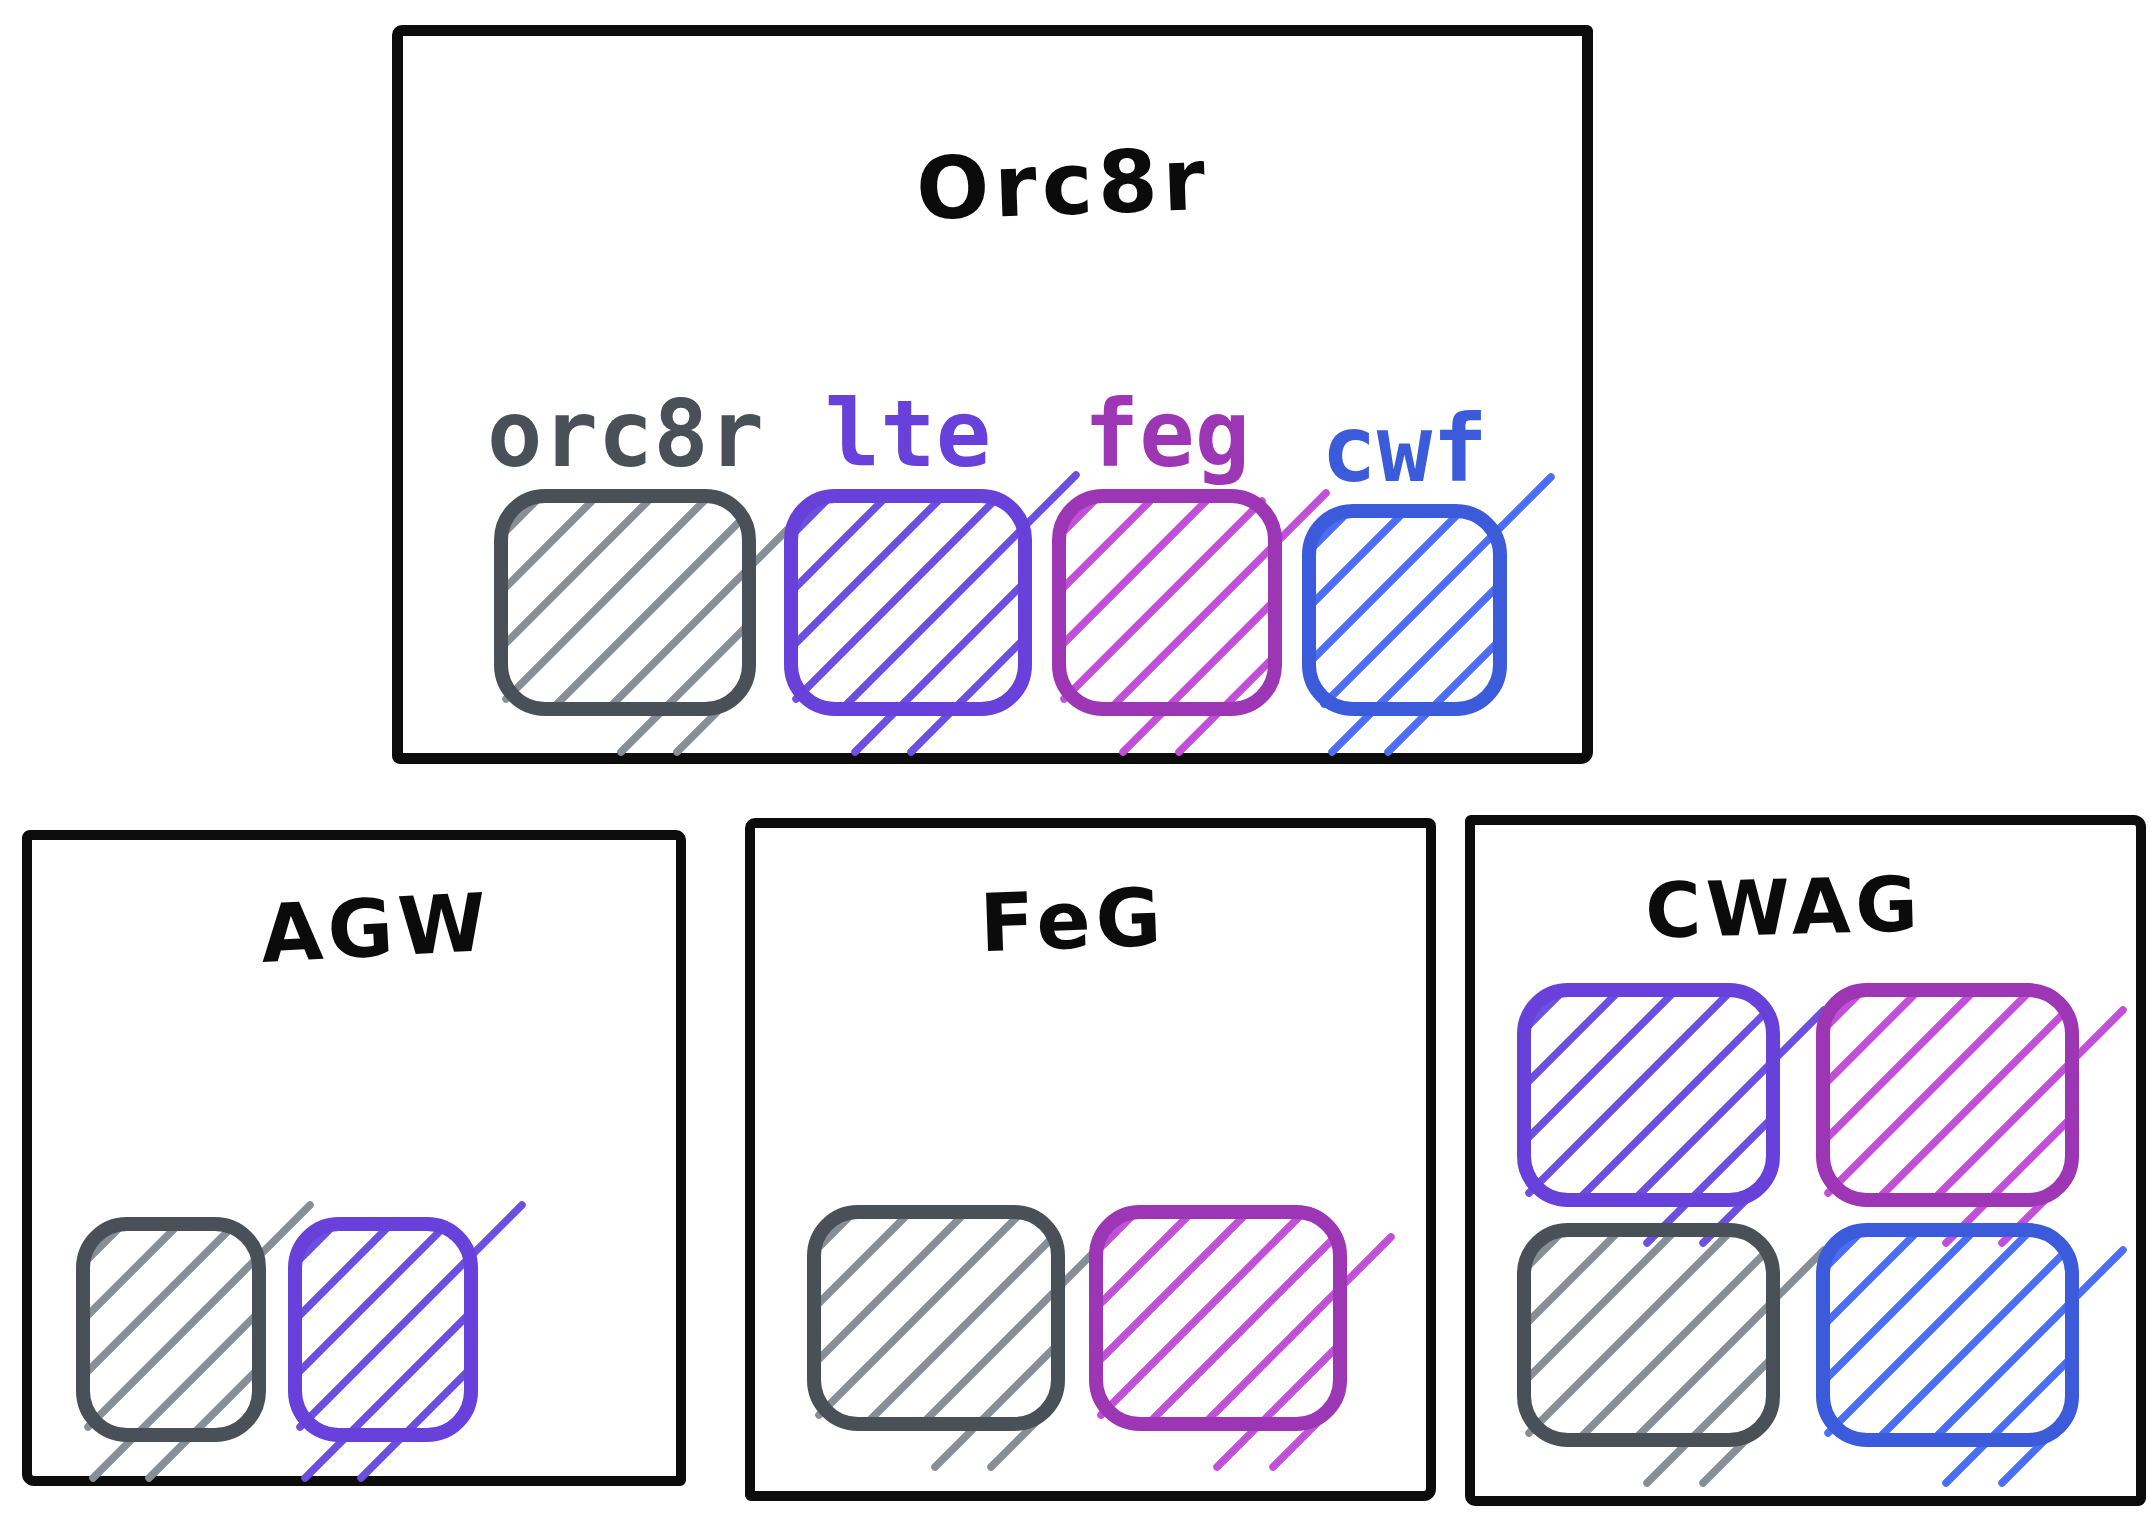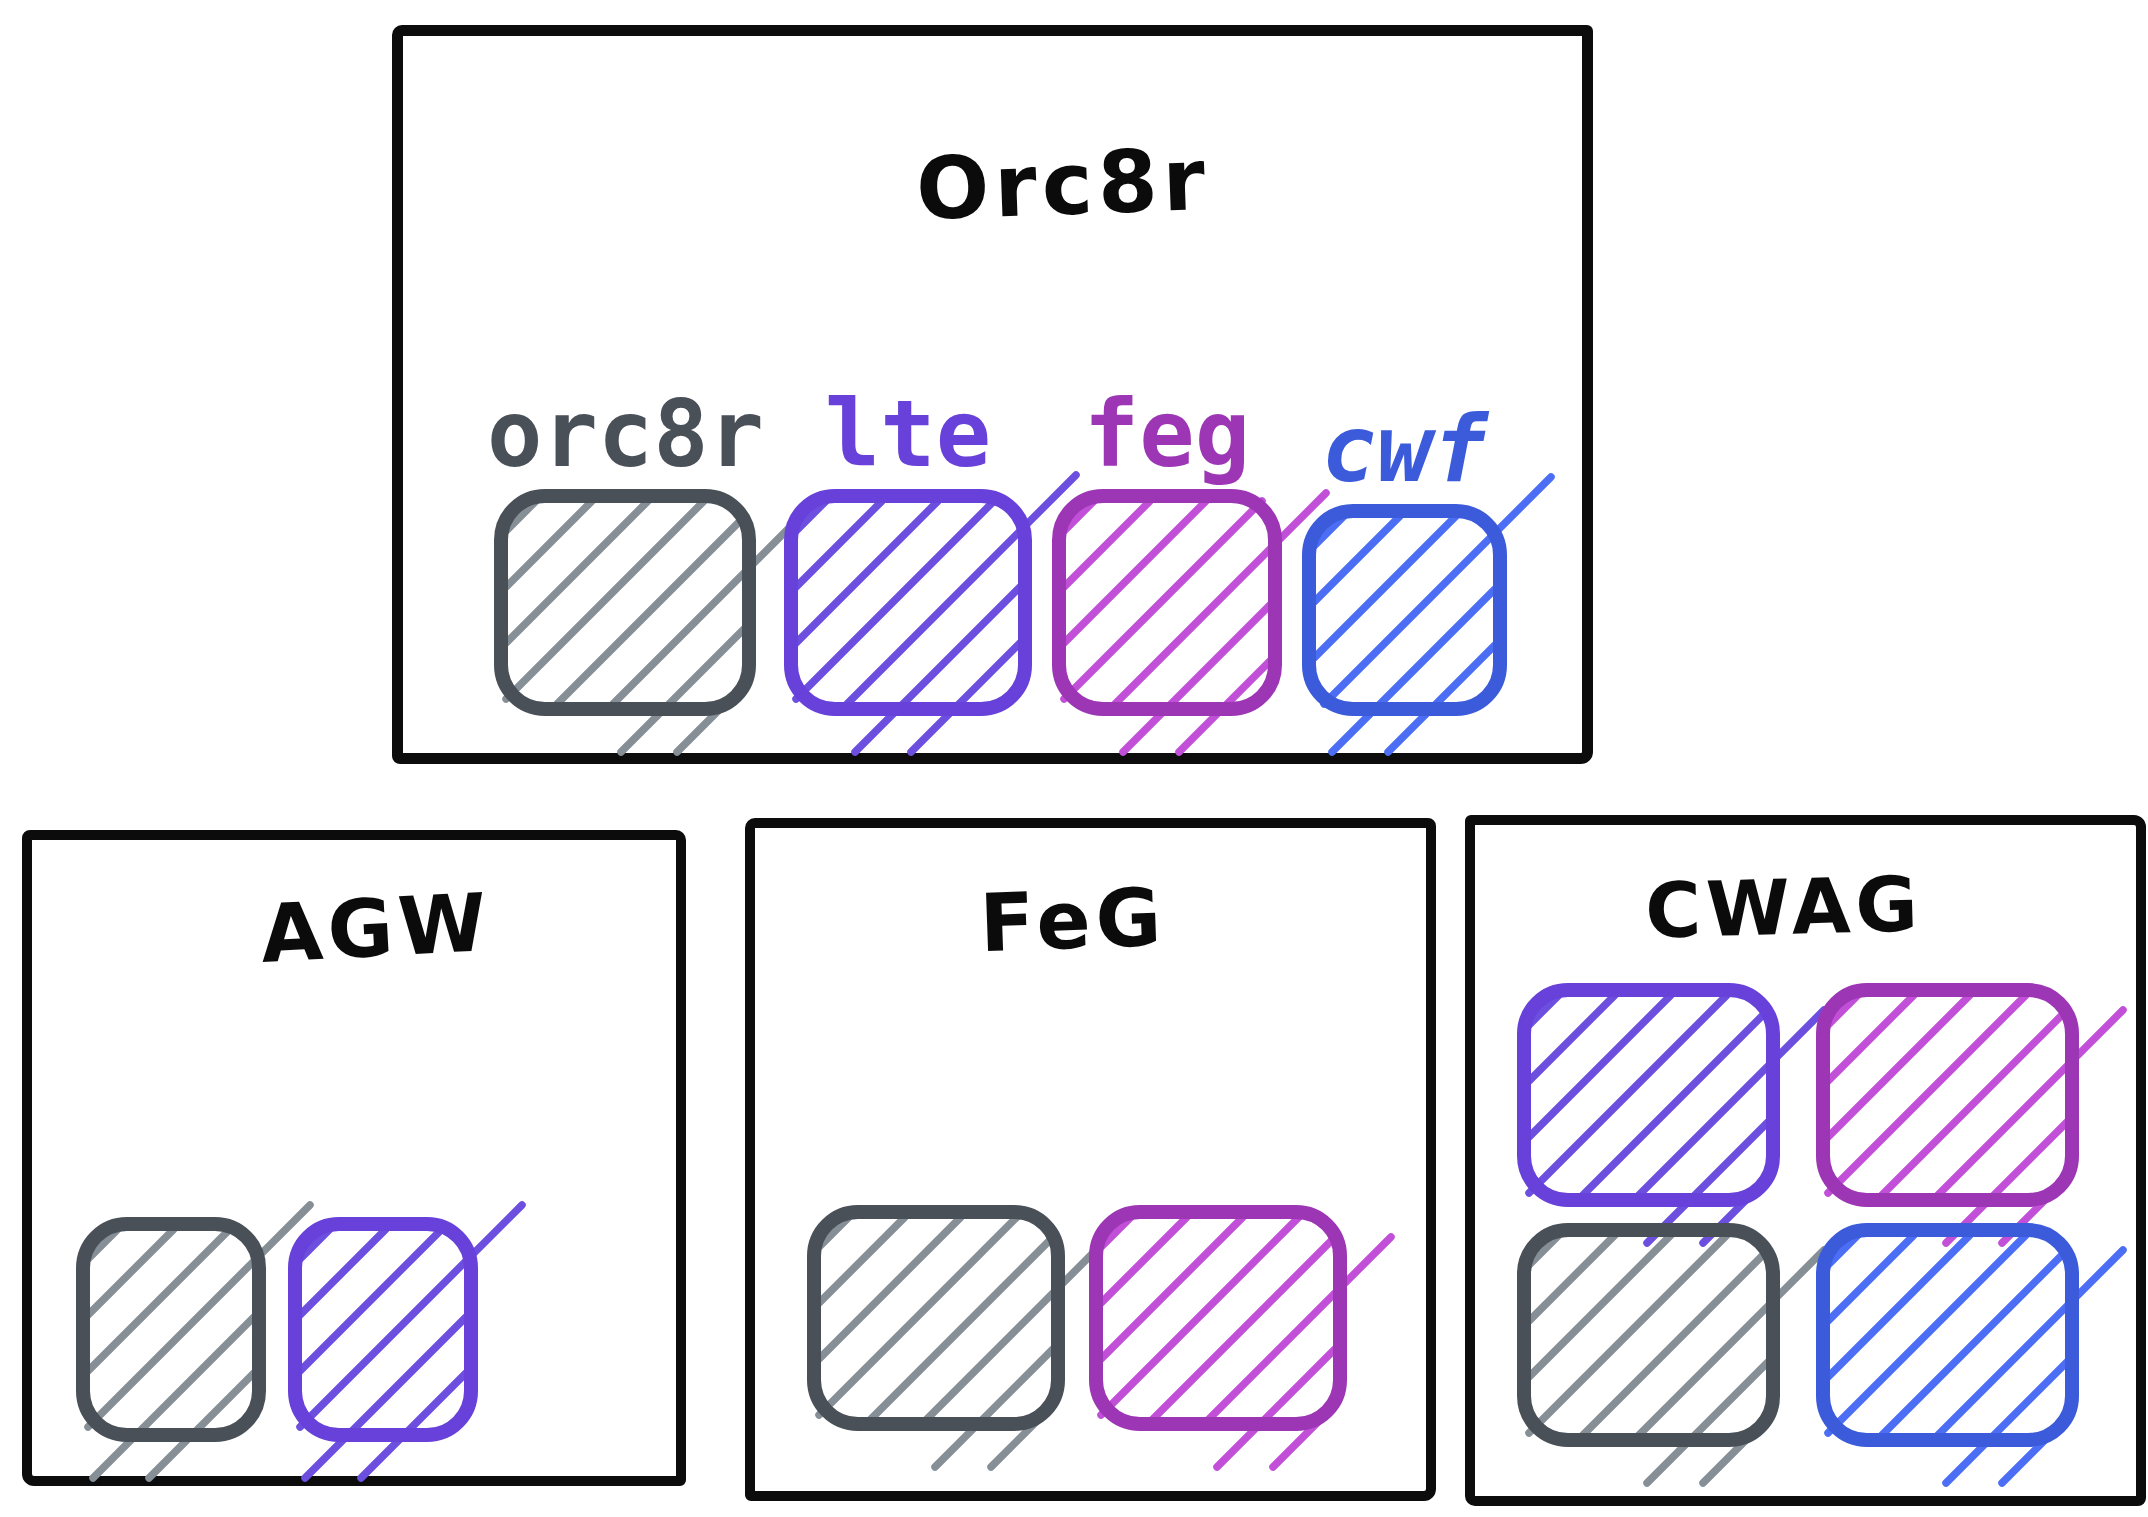--- a/index.html
+++ b/index.html
@@ -130,21 +130,21 @@
               <line x1="12" y1="154" x2="154" y2="12"></line>
               <line x1="12" y1="210" x2="210" y2="12"></line>
               <line x1="63" y1="215" x2="274" y2="4"></line>
               <line x1="71" y1="263" x2="218" y2="116"></line>
               <line x1="127" y1="263" x2="218" y2="172"></line>
             </g>
             <rect x="7" y="7" width="216" height="213" rx="44" fill="none" stroke="#9c36b5" stroke-width="14" stroke-linejoin="round"></rect>
           </svg>
         </div>
         <div class="module-col">
-          <span class="code-label" style="color: rgb(59, 91, 219); font-style: italic;">cwf</span>
+          <span class="code-label" style="color: rgb(59, 91, 219);">cwf</span>
           <svg class="hatch-square" xmlns="http://www.w3.org/2000/svg" width="205" height="212" viewBox="0 0 205 212">
             <g stroke="#4c6ef5" stroke-width="7.5" stroke-linecap="round" fill="none">
               <line x1="12" y1="42" x2="42" y2="12"></line>
               <line x1="12" y1="98" x2="98" y2="12"></line>
               <line x1="12" y1="154" x2="154" y2="12"></line>
               <line x1="22" y1="200" x2="249" y2="-27"></line>
               <line x1="30" y1="248" x2="193" y2="85"></line>
               <line x1="86" y1="248" x2="193" y2="141"></line>
             </g>
             <rect x="7" y="7" width="191" height="198" rx="44" fill="none" stroke="#3b5bdb" stroke-width="14" stroke-linejoin="round"></rect>

